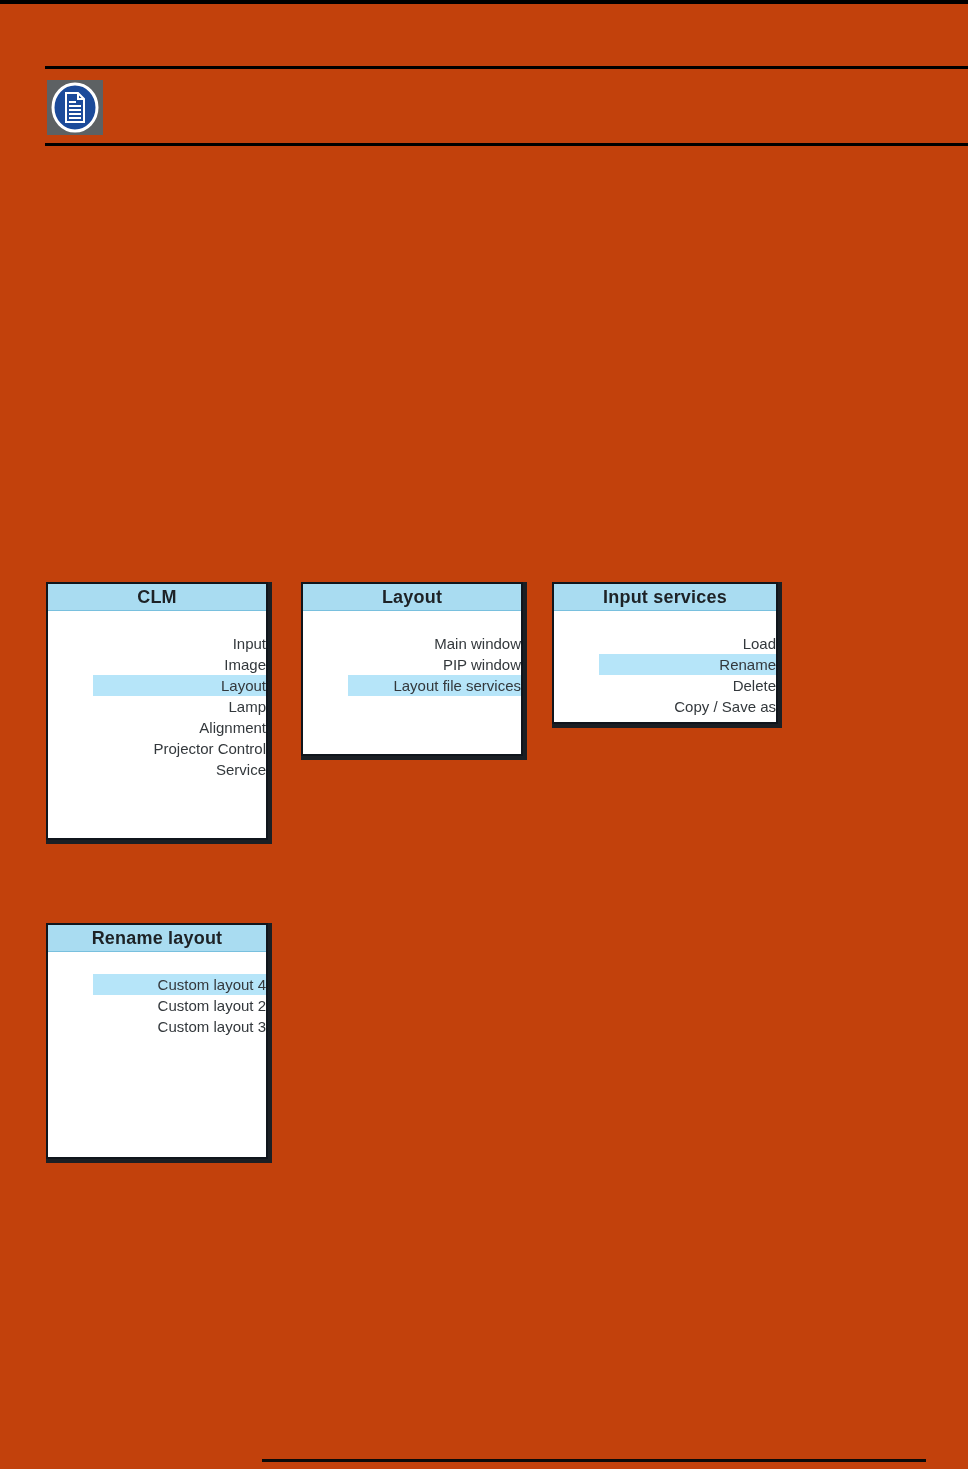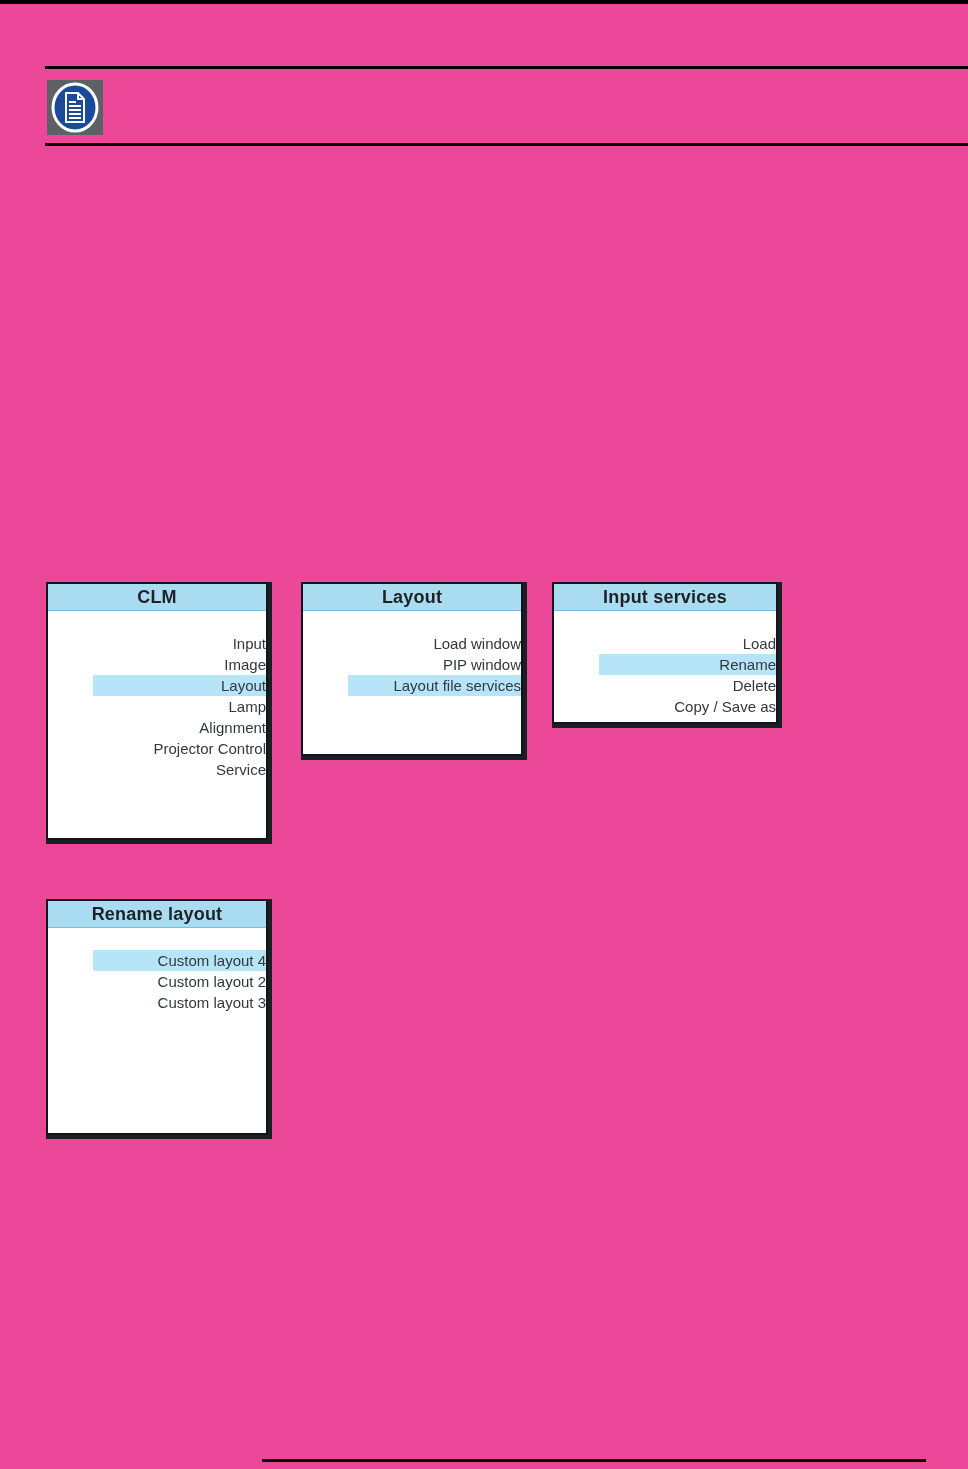--- a/index.html
+++ b/index.html
@@ -1,38 +1,38 @@
 <!DOCTYPE html>
 <html><head>
 <meta charset="utf-8">
 <style>
   html,body{margin:0;padding:0;background:#ffffff;}
   .page{
-    position:relative;width:968px;height:1469px;background:#ec4899;
+    position:relative;width:968px;height:1469px;background:#c2410c;
     font-family:"Liberation Sans",sans-serif;overflow:hidden;
   }
   .rule{position:absolute;background:#000000;}
   .top-bar{left:0;top:0;width:968px;height:4px;}
   .rule-a{left:45px;top:66px;width:923px;height:3px;}
   .rule-b{left:45px;top:143px;width:923px;height:3px;}
   .footer-rule{left:262px;top:1459px;width:664px;height:3px;background:#0a0a0a;}
 
   .note-block{position:absolute;left:47px;top:80px;width:56px;height:55px;}
 
   .menu{
     position:absolute;
     background:#ffffff;
     border:2px solid #10151c;
     box-shadow:4px 0 0 #1b1f24, 0 4px 0 #1b1f24, 4px 4px 0 #1b1f24;
     box-sizing:border-box;
   }
   .menu-clm{left:46px;top:582px;width:222px;height:258px;}
   .menu-layout{left:301px;top:582px;width:222px;height:174px;}
   .menu-services{left:552px;top:582px;width:226px;height:142px;}
-  .menu-rename{left:46px;top:899px;width:222px;height:236px;}
+  .menu-rename{left:46px;top:923px;width:222px;height:236px;}
 
   .menu-title{
     height:26px;line-height:26px;text-align:center;
     background:#a9dcf1;border-bottom:1px solid #79c0de;
     font-size:18px;font-weight:bold;color:#1d2226;letter-spacing:.2px;
   }
   .menu-spacer{height:22px;background:#ffffff;}
   .menu-item{
     height:21px;line-height:21px;text-align:right;
     font-size:15px;color:#33383c;background:#ffffff;cursor:default;
@@ -72,21 +72,21 @@
     <div class="menu-item selected">Layout</div>
     <div class="menu-item">Lamp</div>
     <div class="menu-item">Alignment</div>
     <div class="menu-item">Projector Control</div>
     <div class="menu-item">Service</div>
   </div>
 
   <div class="menu menu-layout">
     <div class="menu-title">Layout</div>
     <div class="menu-spacer"></div>
-    <div class="menu-item">Load window</div>
+    <div class="menu-item">Main window</div>
     <div class="menu-item">PIP window</div>
     <div class="menu-item selected">Layout file services</div>
   </div>
 
   <div class="menu menu-services">
     <div class="menu-title">Input services</div>
     <div class="menu-spacer"></div>
     <div class="menu-item">Load</div>
     <div class="menu-item selected">Rename</div>
     <div class="menu-item">Delete</div>

